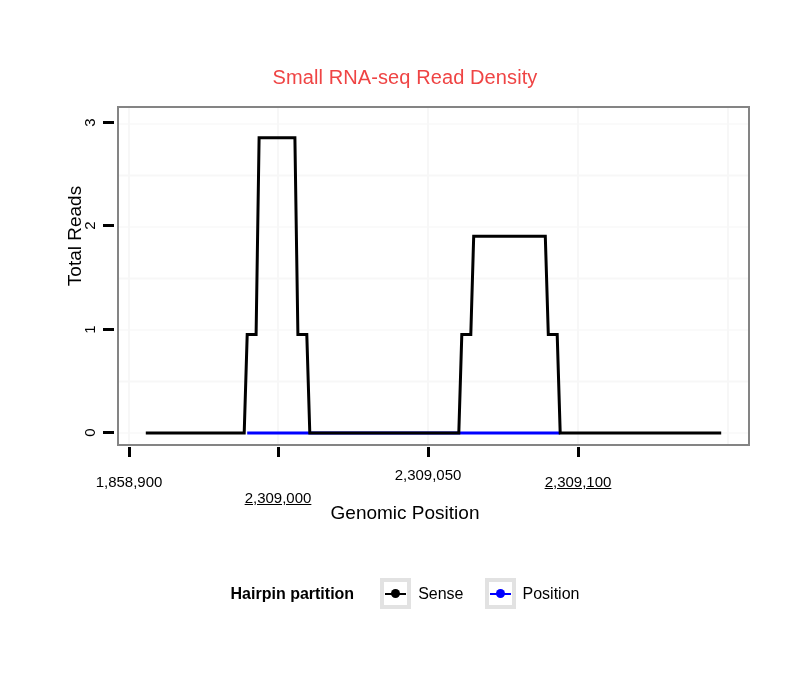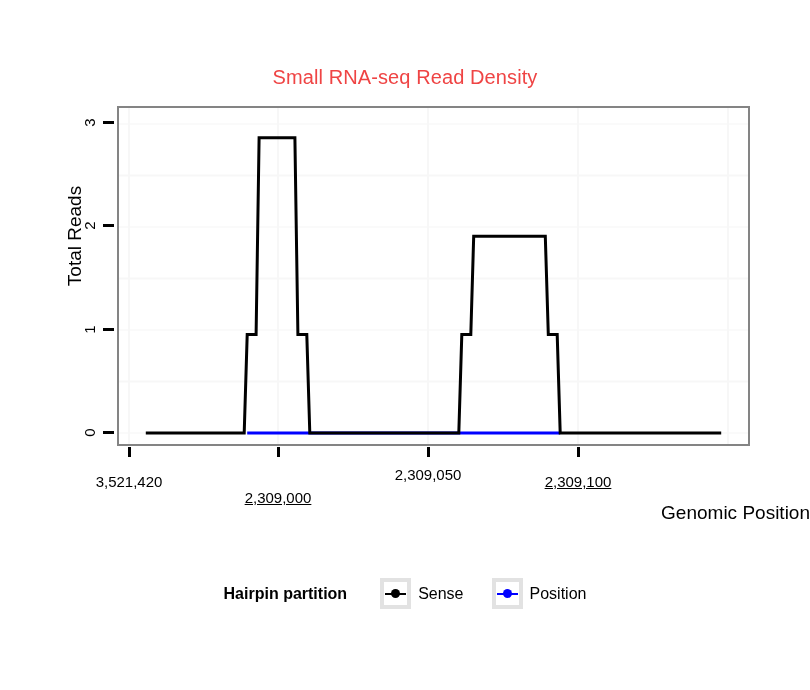--- a/index.html
+++ b/index.html
@@ -50,21 +50,21 @@
     font-size: 19px;
     transform: rotate(-90deg);
     transform-origin: center center;
     white-space: nowrap;
   }
   .x-axis-title {
     position: absolute;
     left: 0;
     top: 502px;
     width: 810px;
-    text-align: right;
+    text-align: center;
     font-size: 19px;
   }
   .ytick-label {
     position: absolute;
     font-size: 15px;
     white-space: nowrap;
     transform: rotate(-90deg);
     transform-origin: center center;
     text-align: center;
     width: 20px;
@@ -102,21 +102,20 @@
   }
   .legend-title {
     font-size: 16px;
     font-weight: bold;
     margin-right: 5px;
   }
   .legend-item {
     display: flex;
     align-items: center;
     gap: 7px;
-    margin-left: 7px;
   }
   .legend-key {
     width: 31px;
     height: 31px;
     border: 4px solid #e2e2e2;
     background: #ffffff;
     box-sizing: border-box;
     display: flex;
     align-items: center;
     justify-content: center;
@@ -187,21 +186,21 @@
 
       <polyline fill="none" stroke="#000000" stroke-width="3" points="26.8,325.0 125.2,325.0 128.2,226.6 137.1,226.6 140.1,29.8 175.9,29.8 178.9,226.6 187.8,226.6 190.8,325.0 319.0,325.0 322.0,325.0 339.8,325.0 342.8,226.6 351.8,226.6 354.7,128.2 426.3,128.2 429.3,226.6 438.2,226.6 441.2,325.0 602.2,325.0"></polyline>
     </svg>
   </div>
 
   <div class="xtick-mark" style="left:128px;"></div>
   <div class="xtick-mark" style="left:277px;"></div>
   <div class="xtick-mark" style="left:427px;"></div>
   <div class="xtick-mark" style="left:577px;"></div>
 
-  <div class="xtick-label" style="left:69px; top:473px;">3,521,420</div>
+  <div class="xtick-label" style="left:69px; top:473px;">1,858,900</div>
   <div class="xtick-label" style="left:218px; top:489px;text-decoration:underline;">2,309,000</div>
   <div class="xtick-label" style="left:368px; top:466px;">2,309,050</div>
   <div class="xtick-label" style="left:518px; top:473px;text-decoration:underline;">2,309,100</div>
 
   <div class="x-axis-title">Genomic Position</div>
 
   <div class="legend">
     <div class="legend-title">Hairpin partition</div>
 
     <div class="legend-item">

